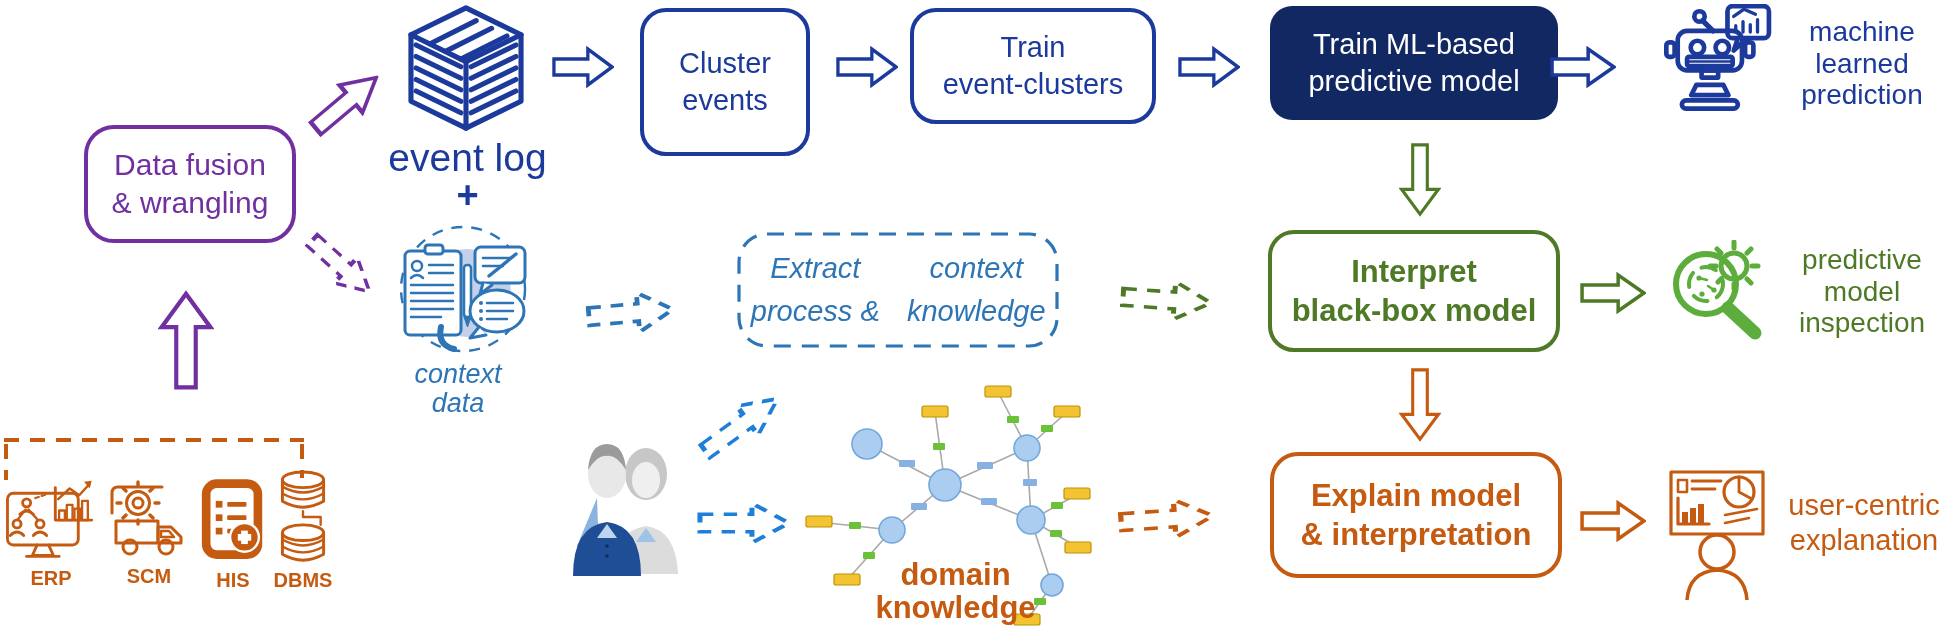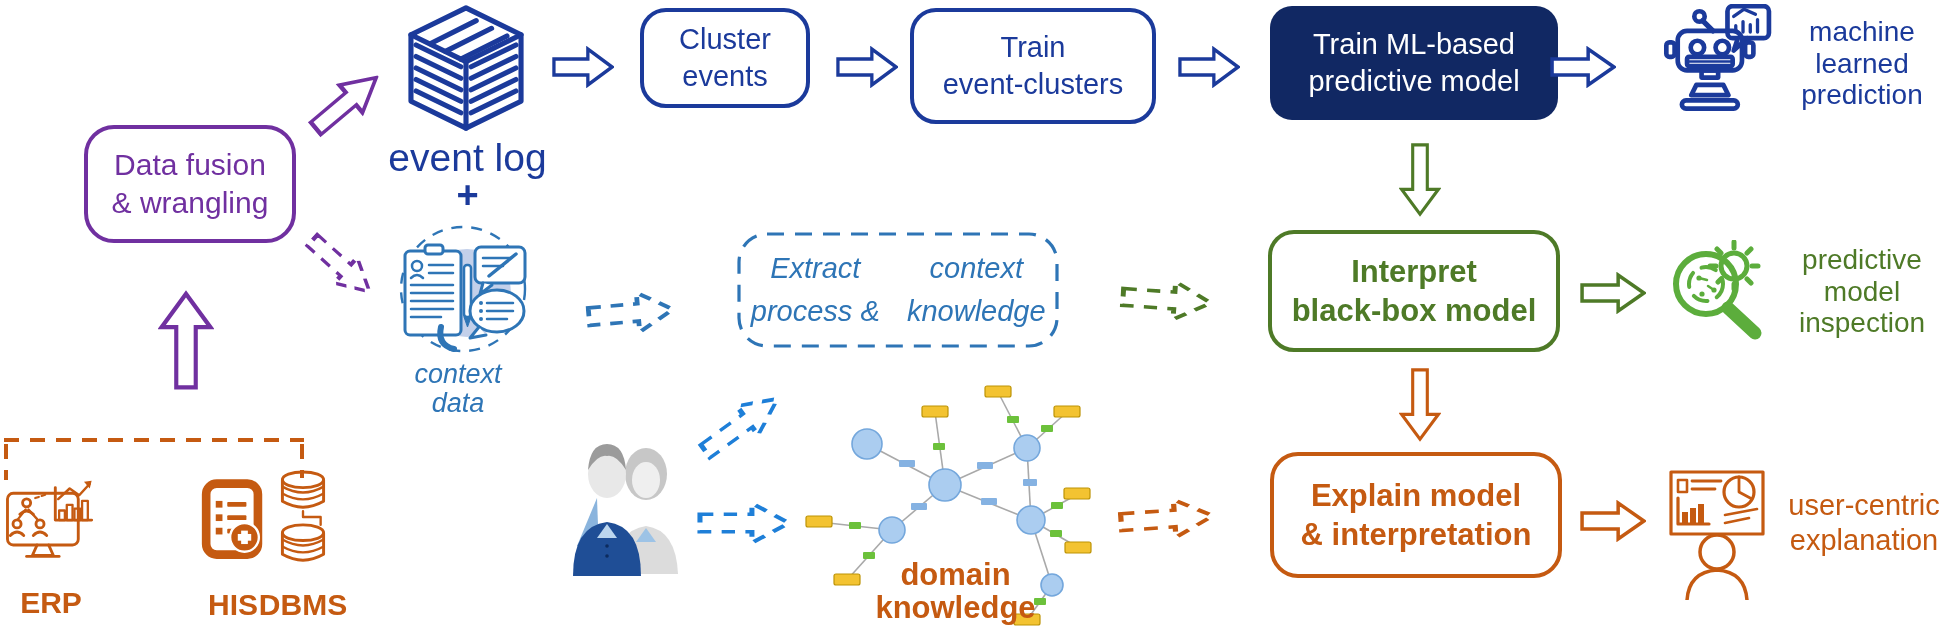--- a/index.html
+++ b/index.html
@@ -19,21 +19,21 @@
        display:flex;flex-direction:row;align-items:center;justify-content:center;text-align:center}
   
   .cap{text-align:center;font-size:28px;line-height:1.13}
   .cap-blue{color:var(--c-blue)}
   .cap-green{color:var(--c-green)}
   .cap-orange{color:var(--c-orange)}
   .cap-steel{color:var(--c-steel);font-style:italic;font-size:27px;line-height:1.08}
   .evlog{color:var(--c-blue);font-size:39px;text-align:center}
   .plus{color:var(--c-blue);font-size:38px;font-weight:700;text-align:center;line-height:1}
   .domain{color:var(--c-orange);font-size:31px;font-weight:700;line-height:1.08;text-align:center}
-  .srclabel{color:var(--c-orange);font-size:30px;font-weight:700;text-align:center;margin-top:20px}
+  .srclabel{color:var(--c-orange);font-size:20px;font-weight:700;text-align:center;margin-top:1px}
   
   .arr{overflow:visible;color:var(--c-blue)}
   .dash{stroke-dasharray:9 7}
   .src-col{display:flex;flex-direction:column;align-items:center}
   .dl-h{background:repeating-linear-gradient(90deg,var(--c-orange) 0 15px,transparent 15px 26px)}
   .dl-v{background:repeating-linear-gradient(180deg,var(--c-orange) 0 15px,transparent 15px 26px)}
   .sk{fill:none;stroke-linecap:round;stroke-linejoin:round}
 </style>
 </head>
 <body>
@@ -79,21 +79,21 @@
     </g>
   </svg>
 
   <div class="abs evlog" style="left:380px;top:136px;width:175px">event log</div>
   <div class="abs plus" style="left:430px;top:176px;width:75px">+</div>
 
   <svg class="abs arr" style="left:552px;top:46px;width:62px;height:42px">
       <use href="#ba-r"></use>
     </svg>
 
-  <div class="abs box box-blue" style="left:640px;top:8px;width:170px;height:100px">
+  <div class="abs box box-blue" style="left:640px;top:8px;width:170px;height:148px">
     <span class="ln">Cluster</span>
     <span class="ln">events</span>
   </div>
 
   <svg class="abs arr" style="left:836px;top:46px;width:62px;height:42px">
       <use href="#ba-r"></use>
     </svg>
 
   <div class="abs box box-blue" style="left:910px;top:8px;width:246px;height:116px">
     <span class="ln">Train</span>
@@ -255,20 +255,36 @@
         <rect x="64" y="28" width="6" height="16" stroke-width="2.4"></rect>
         <rect x="72" y="32" width="6" height="12" stroke-width="2.4"></rect>
         <rect x="80" y="24" width="6" height="20" stroke-width="2.4"></rect>
         <path d="M55 22 L67 11 L77 18 L88 6" stroke-width="2.6"></path>
         <path d="M90 3 l-8 1 l6 7 Z" style="fill:var(--c-orange)" stroke="none"></path>
       </g>
     </svg>
     <div class="srclabel">ERP</div>
   </div>
 
+  <div class="abs src-col" style="left:103px;top:478px;width:92px">
+    <svg style="width:90px;height:86px" viewBox="0 0 90 84">
+      <g class="sk" style="stroke:var(--c-orange)" stroke-width="3">
+        <path d="M58 8 H14 Q8 8 8 14 V34"></path>
+        <circle cx="34" cy="24" r="11.5"></circle>
+        <circle cx="34" cy="24" r="5"></circle>
+        <path d="M34 7 v-4 M34 41 v4 M17 24 h-4 M51 24 h4 M22 12 l-3 -3 M46 12 l3 -3 M22 36 l-3 3 M46 36 l3 3" stroke-width="3.4"></path>
+        <rect x="12" y="42" width="42" height="22"></rect>
+        <path d="M54 48 h13 l10 10 v6 h-23 Z"></path>
+        <path d="M57 52 h8 l5 6 h-13 Z" stroke-width="2.4"></path>
+        <circle cx="26" cy="68" r="7"></circle>
+        <circle cx="62" cy="68" r="7"></circle>
+      </g>
+    </svg>
+    <div class="srclabel">SCM</div>
+  </div>
 
   <div class="abs src-col" style="left:198px;top:476px;width:70px">
     <svg style="width:66px;height:92px" viewBox="0 0 68 96">
       <rect x="6" y="8" width="54" height="74" rx="11" fill="#fff" style="stroke:var(--c-orange)" stroke-width="9"></rect>
       <g style="fill:var(--c-orange)">
         <rect x="16" y="26" width="7" height="7"></rect>
           <rect x="28" y="27" width="20" height="5" rx="1"></rect>
         <rect x="16" y="40" width="7" height="7"></rect>
           <rect x="28" y="41" width="20" height="5" rx="1"></rect>
         <rect x="16" y="54" width="7" height="7"></rect>

